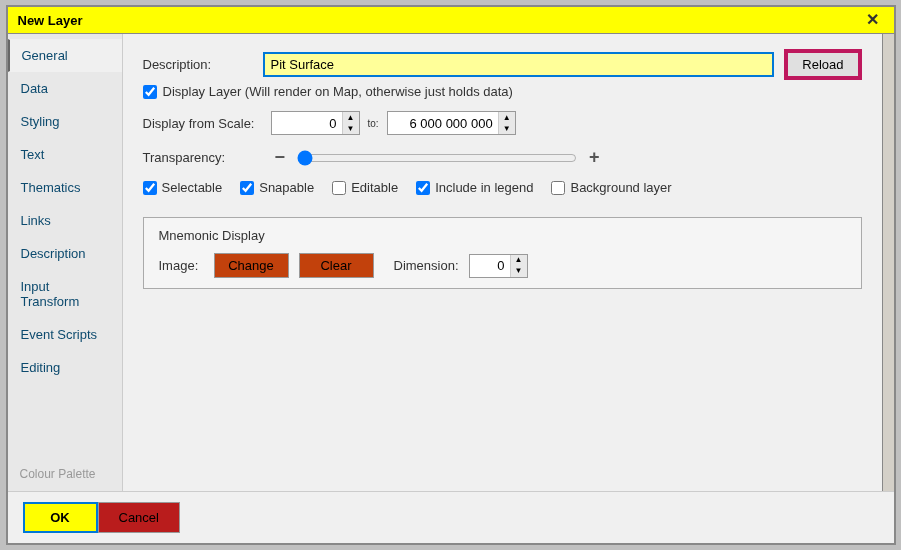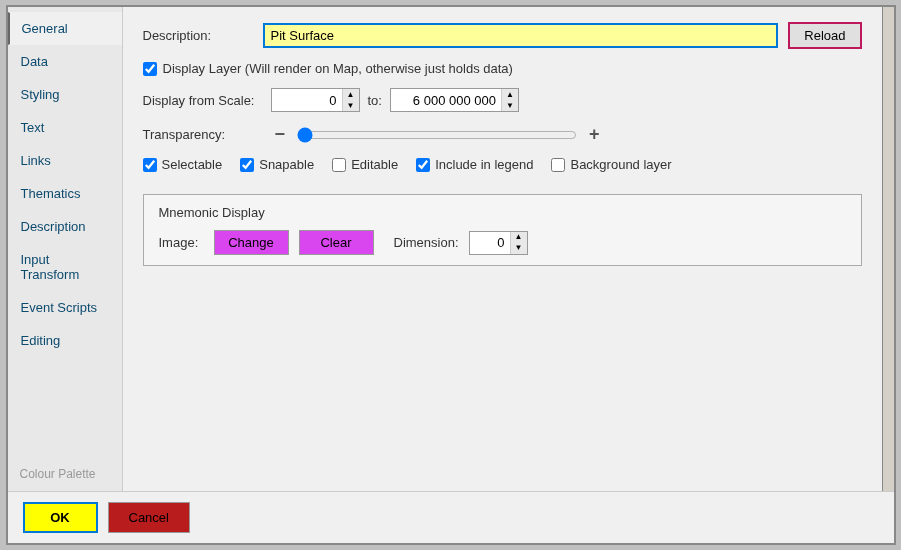--- a/index.html
+++ b/index.html
@@ -76,40 +76,40 @@
       font-size: 12px;
     }
     .main-content {
       flex: 1;
       padding: 15px 20px;
       overflow-y: auto;
     }
     .form-row {
       display: flex;
       align-items: center;
-      margin-bottom: 12px;
+      margin-bottom: 4px;
     }
     .form-label {
       min-width: 120px;
       font-size: 13px;
       color: #333;
     }
     .description-input {
       flex: 1;
       border: 2px solid #0078d7;
       padding: 3px 6px;
       font-size: 13px;
       background: #ffff99;
       outline: none;
     }
     .reload-btn {
       margin-left: 10px;
       padding: 4px 14px;
       background: #e0e0e0;
-      border: 2px solid #be185d;
+      border: 4px solid #be185d;
       cursor: pointer;
       font-size: 13px;
     }
     .checkbox-row {
       display: flex;
       align-items: center;
       margin-bottom: 12px;
       gap: 6px;
     }
     .checkbox-row input[type="checkbox"] {
@@ -155,21 +155,21 @@
       line-height: 1;
       display: flex;
       align-items: center;
       justify-content: center;
       padding: 0;
     }
     .scale-input-large {
       width: 110px;
     }
     .to-label {
-      font-size: 13px;
+      font-size: 10px;
       color: #333;
     }
     .transparency-row {
       display: flex;
       align-items: center;
       margin-bottom: 12px;
       gap: 12px;
     }
     .transparency-label {
       min-width: 120px;
@@ -227,37 +227,36 @@
       align-items: center;
       gap: 10px;
     }
     .mnemonic-label {
       font-size: 13px;
       color: #333;
       min-width: 45px;
     }
     .mnemonic-btn {
       padding: 4px 6px;
-      background: #d946ef;
+      background: #c2410c;
       border: 1px solid #999;
       cursor: pointer;
       font-size: 13px;
       min-width: 75px;
     }
     .dimension-label {
       font-size: 13px;
       color: #333;
       margin-left: 10px;
     }
     .dialog-footer {
       padding: 10px 15px;
       border-top: 1px solid #ccc;
       display: flex;
       justify-content: flex-start;
-      gap: 10px;
       background: #f0f0f0;
     }
     .ok-btn {
       padding: 6px 24px;
       background: #ffff00;
       border: 2px solid #0078d7;
       cursor: pointer;
       font-size: 13px;
       font-weight: bold;
       min-width: 75px;
@@ -273,40 +272,44 @@
     .scrollbar-track {
       width: 12px;
       background: #d4d0c8;
       border-left: 1px solid #888;
     }
   </style>
 </head>
 <body>
 
 <div class="dialog">
+  <div class="title-bar">
+    <span class="title-bar-text">New Layer</span>
+    <button class="close-btn">✕</button>
+  </div>
 
   <div class="dialog-body">
     <div class="sidebar">
       <div class="sidebar-item active">
         <span>General</span>
       </div>
       <div class="sidebar-item">
         <span>Data</span>
       </div>
       <div class="sidebar-item">
         <span>Styling</span>
       </div>
       <div class="sidebar-item">
         <span>Text</span>
       </div>
       <div class="sidebar-item">
+        <span>Thematics</span>
+      </div>
+      <div class="sidebar-item">
         <span>Links</span>
-      </div>
-      <div class="sidebar-item">
-        <span>Thematics</span>
       </div>
       <div class="sidebar-item">
         <span>Description</span>
       </div>
       <div class="sidebar-item">
         <span>Input Transform</span>
       </div>
       <div class="sidebar-item">
         <span>Event Scripts</span>
       </div>

